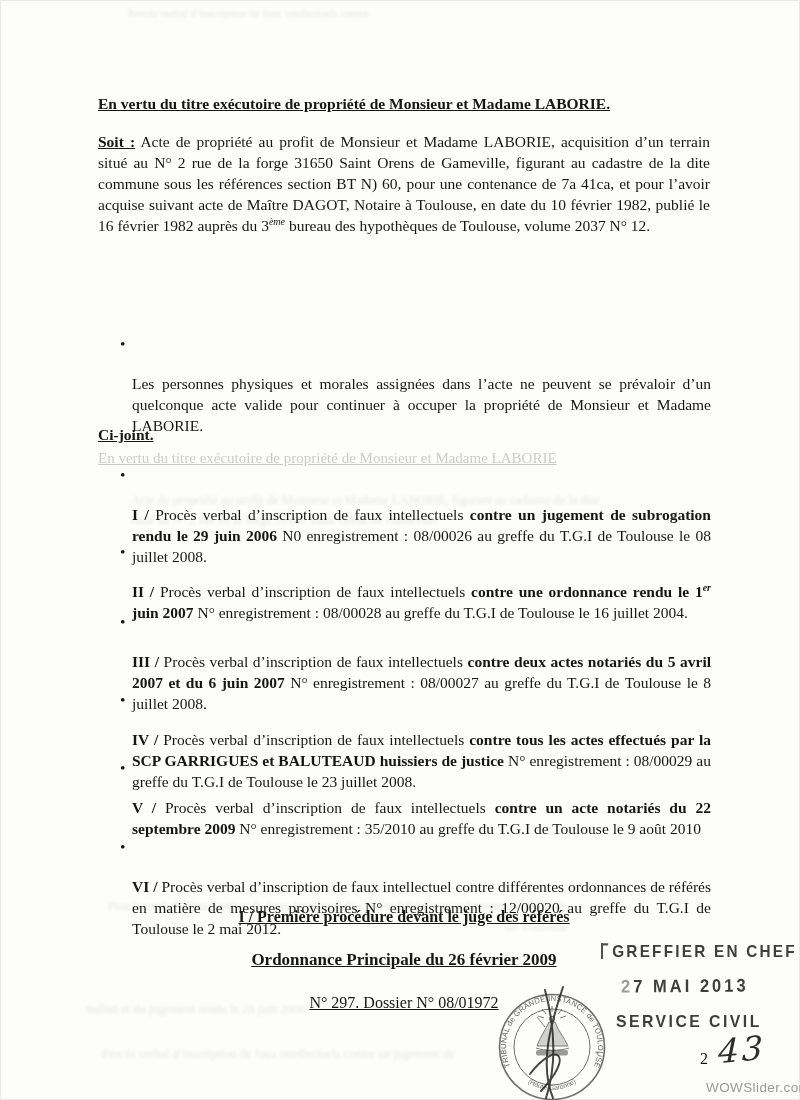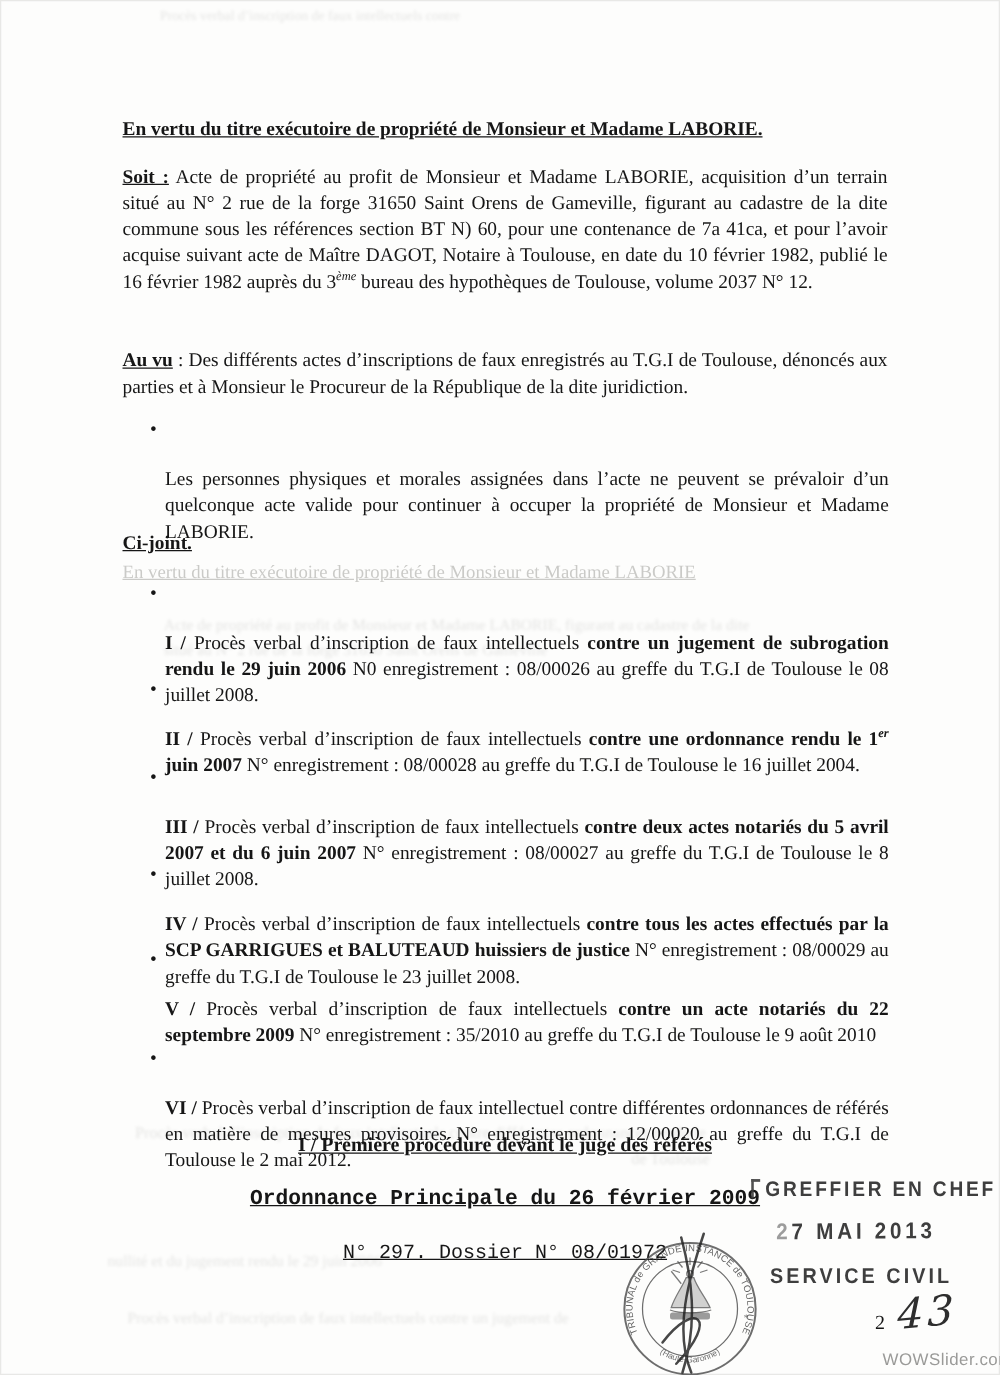--- a/index.html
+++ b/index.html
@@ -57,23 +57,20 @@
   <div class="ghost" style="left:102px;top:1045px;width:490px;">Procès verbal d’inscription de faux intellectuels contre un jugement de</div>
 
   <div class="block content" style="left:98px;top:93px;width:612px;">
     <span class="b u">En vertu du titre exécutoire de propriété de Monsieur et Madame LABORIE.</span>
   </div>
 
   <div class="block content" style="left:98px;top:131px;width:612px;">
     <span class="b u">Soit :</span><span> Acte de propriété au profit de Monsieur et Madame LABORIE, acquisition d’un terrain situé au N° 2 rue de la forge 31650 Saint Orens de Gameville, figurant au cadastre de la dite commune sous les références section BT N) 60, pour une contenance de 7a 41ca, et pour l’avoir acquise suivant acte de Maître DAGOT, Notaire à Toulouse, en date du 10 février 1982, publié le 16 février 1982 auprès du 3</span><sup>ème</sup><span> bureau des hypothèques de Toulouse, volume 2037 N° 12.</span>
   </div>
 
-  <div class="block content" style="left:98px;top:278px;width:612px;">
-    <span class="b u">Au vu</span><span> : Des différents actes d’inscriptions de faux enregistrés au T.G.I de Toulouse, dénoncés aux parties et à Monsieur le Procureur de la République de la dite juridiction.</span>
-  </div>
 
   <div class="bullet content" style="top:333px;">
     <span class="bmark">•</span>
     <div class="btext">Les personnes physiques et morales assignées dans l’acte ne peuvent se prévaloir d’un quelconque acte valide pour continuer à occuper la propriété de Monsieur et Madame LABORIE.</div>
   </div>
 
   <div class="block content" style="left:98px;top:424px;width:300px;">
     <span class="b u">Ci-joint.</span>
   </div>
 
@@ -104,21 +101,21 @@
 
   <div class="bullet content" style="top:836px;">
     <span class="bmark">•</span>
     <div class="btext"><span class="b">VI /</span><span> Procès verbal d’inscription de faux intellectuel contre différentes ordonnances de référés en matière de mesures provisoires N° enregistrement : 12/00020 au greffe du T.G.I de Toulouse le 2 mai 2012.</span></div>
   </div>
 
   <div class="block content center" style="left:98px;top:906px;width:612px;">
     <span class="b u" style="font-size:16px;text-align:center;">I / Première procédure devant le juge des référés</span>
   </div>
 
-  <div class="block content center" style="left:98px;top:949px;width:612px;line-height:21.5px;font-family:Liberation Mono, monospace;">
+  <div class="block content center" style="left:98px;top:949px;width:612px;line-height:21.5px;">
     <span class="b u" style="font-size:17px;">Ordonnance Principale du 26 février 2009</span><br>
     <br>
     <span class="u" style="font-size:16px;">N° 297. Dossier N° 08/01972</span>
   </div>
 
   <div class="stamp stamp-greffier"><span class="bracket"></span><span>GREFFIER EN CHEF</span></div>
   <div class="stamp stamp-date"><span class="fadeChar">2</span><span>7 MAI 2013</span></div>
   <div class="stamp stamp-service"><span>SERVICE CIVIL</span></div>
 
   <svg class="seal" width="122" height="109" viewBox="0 0 122 109">

